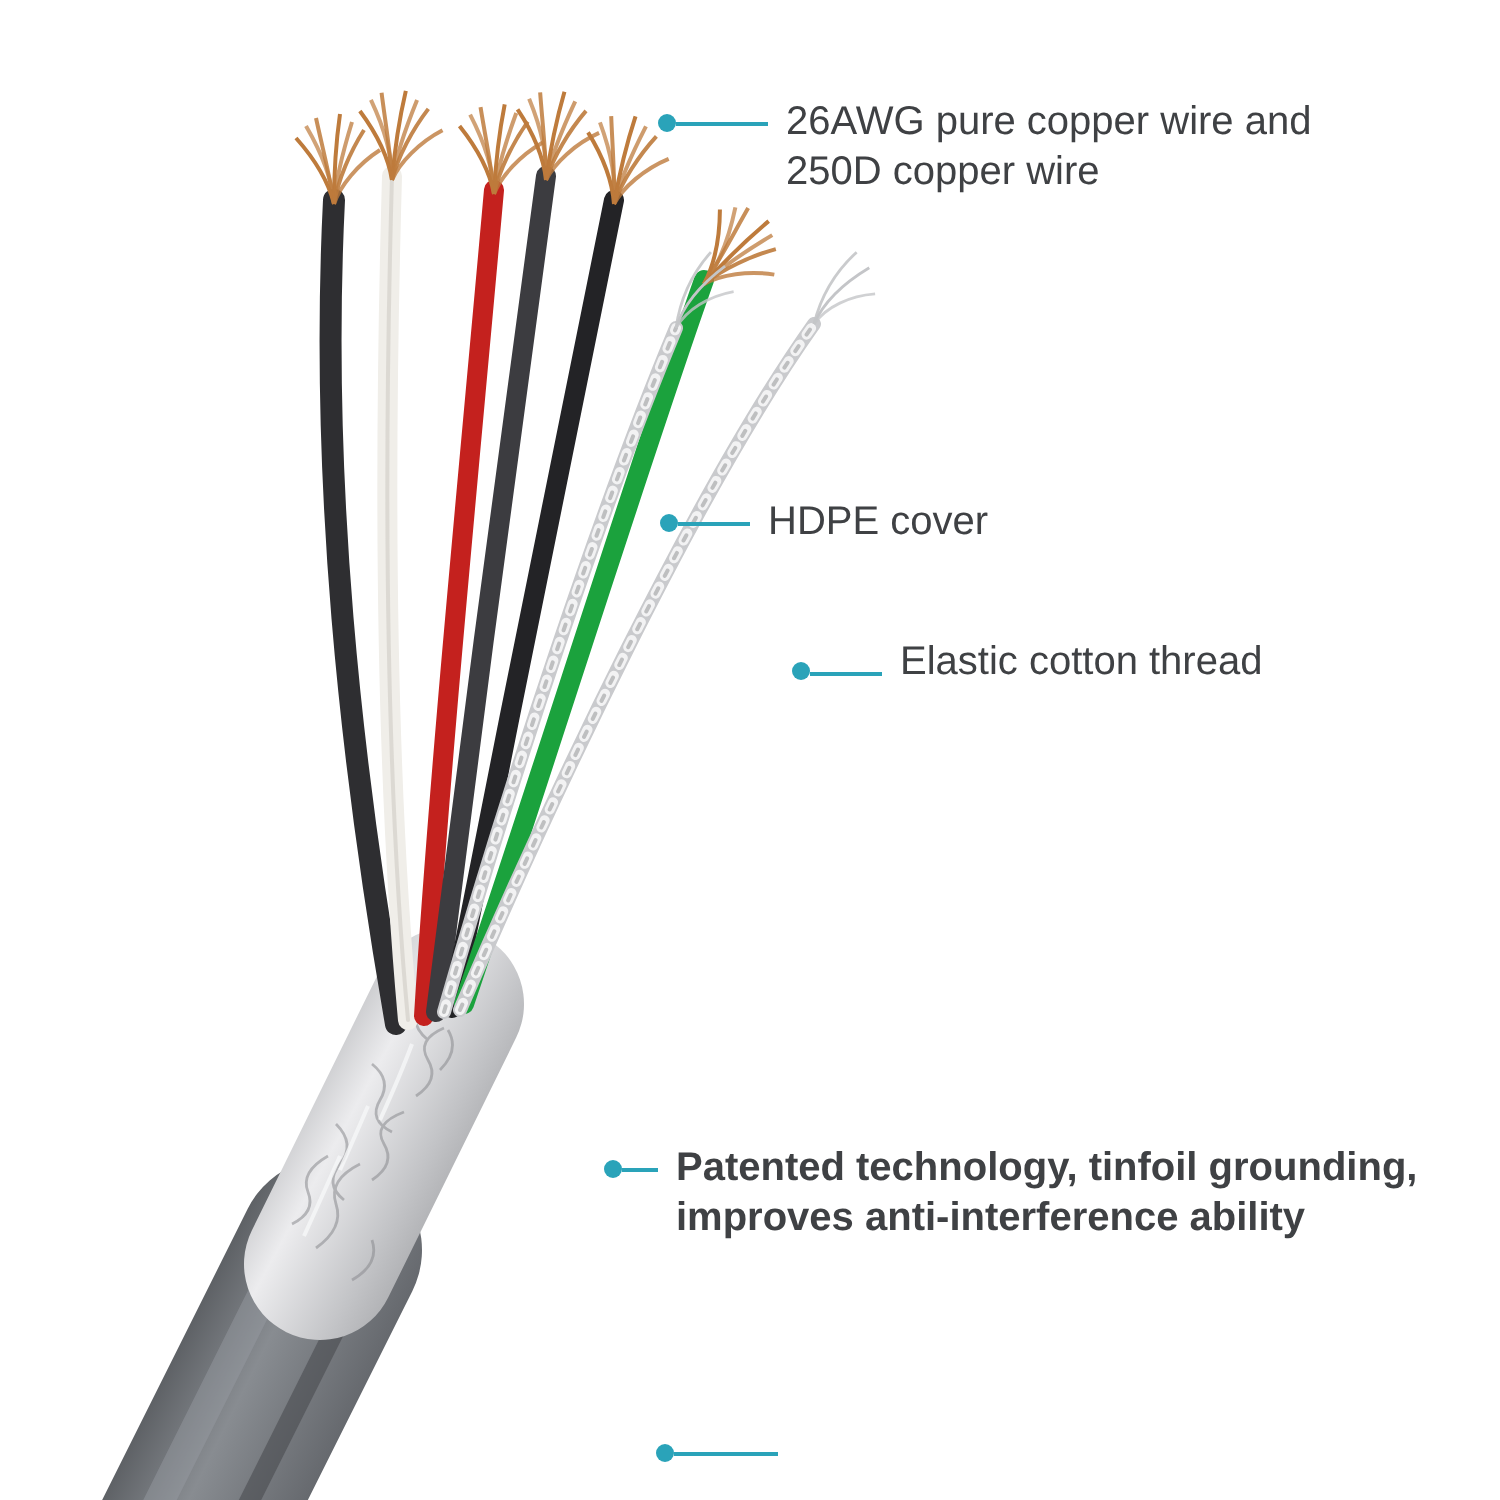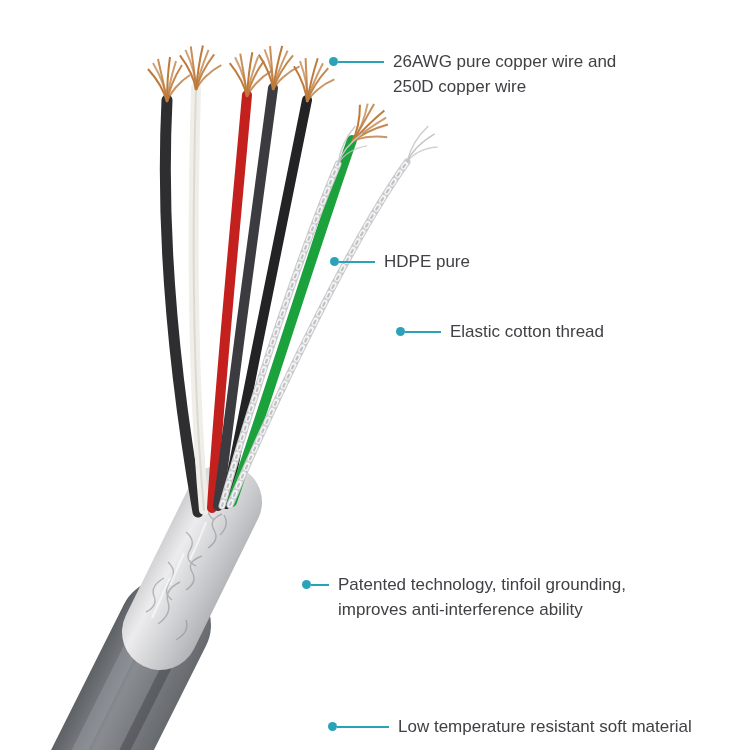--- a/index.html
+++ b/index.html
@@ -11,21 +11,21 @@
   .callout{position:absolute;display:flex;align-items:flex-start;}
   .dot{
     width:9px;height:9px;border-radius:50%;
     background:var(--accent,#2AA3B9);flex:none;margin-top:8px;
   }
   .leader{
     height:2px;background:var(--accent,#2AA3B9);flex:none;margin-top:11.5px;
   }
   .text{
     margin-left:9px;color:var(--text,#3F4144);
-    font-size:17px;line-height:25px;white-space:nowrap;
+    font-size:20px;line-height:25px;white-space:nowrap;
   }
 </style>
 </head>
 <body>
 
 <div id="canvas">
 
   <svg id="cable-svg" width="750" height="750" viewBox="0 0 750 750">
     <defs>
       <linearGradient id="jacketGrad" gradientUnits="userSpaceOnUse" x1="85" y1="655" x2="215" y2="720">
@@ -124,43 +124,40 @@
     <div class="text">
       <div>26AWG pure copper wire and</div>
       <div>250D copper wire</div>
     </div>
   </div>
 
   <div class="callout" style="left:330px;top:249px;">
     <span class="dot"></span>
     <span class="leader" style="width:36px;"></span>
     <div class="text">
-      <div>HDPE pure</div>
+      <div>HDPE cover</div>
     </div>
   </div>
 
-  <div class="callout" style="left:396px;top:319px;">
+  <div class="callout" style="left:396px;top:319px;align-items:center;">
     <span class="dot"></span>
     <span class="leader" style="width:36px;"></span>
     <div class="text">
       <div>Elastic cotton thread</div>
     </div>
   </div>
 
 
-  <div class="callout" style="left:302px;top:572px;">
+  <div class="callout" style="left:302px;top:572px;font-weight:bold;">
     <span class="dot"></span>
     <span class="leader" style="width:18px;"></span>
     <div class="text">
       <div>Patented technology, tinfoil grounding,</div>
       <div>improves anti-interference ability</div>
     </div>
   </div>
 
   <div class="callout" style="left:328px;top:714px;">
     <span class="dot"></span>
     <span class="leader" style="width:52px;"></span>
-    <div class="text">
-      <div>Low temperature resistant soft material</div>
-    </div>
   </div>
 
 </div>
 
 </body></html>

